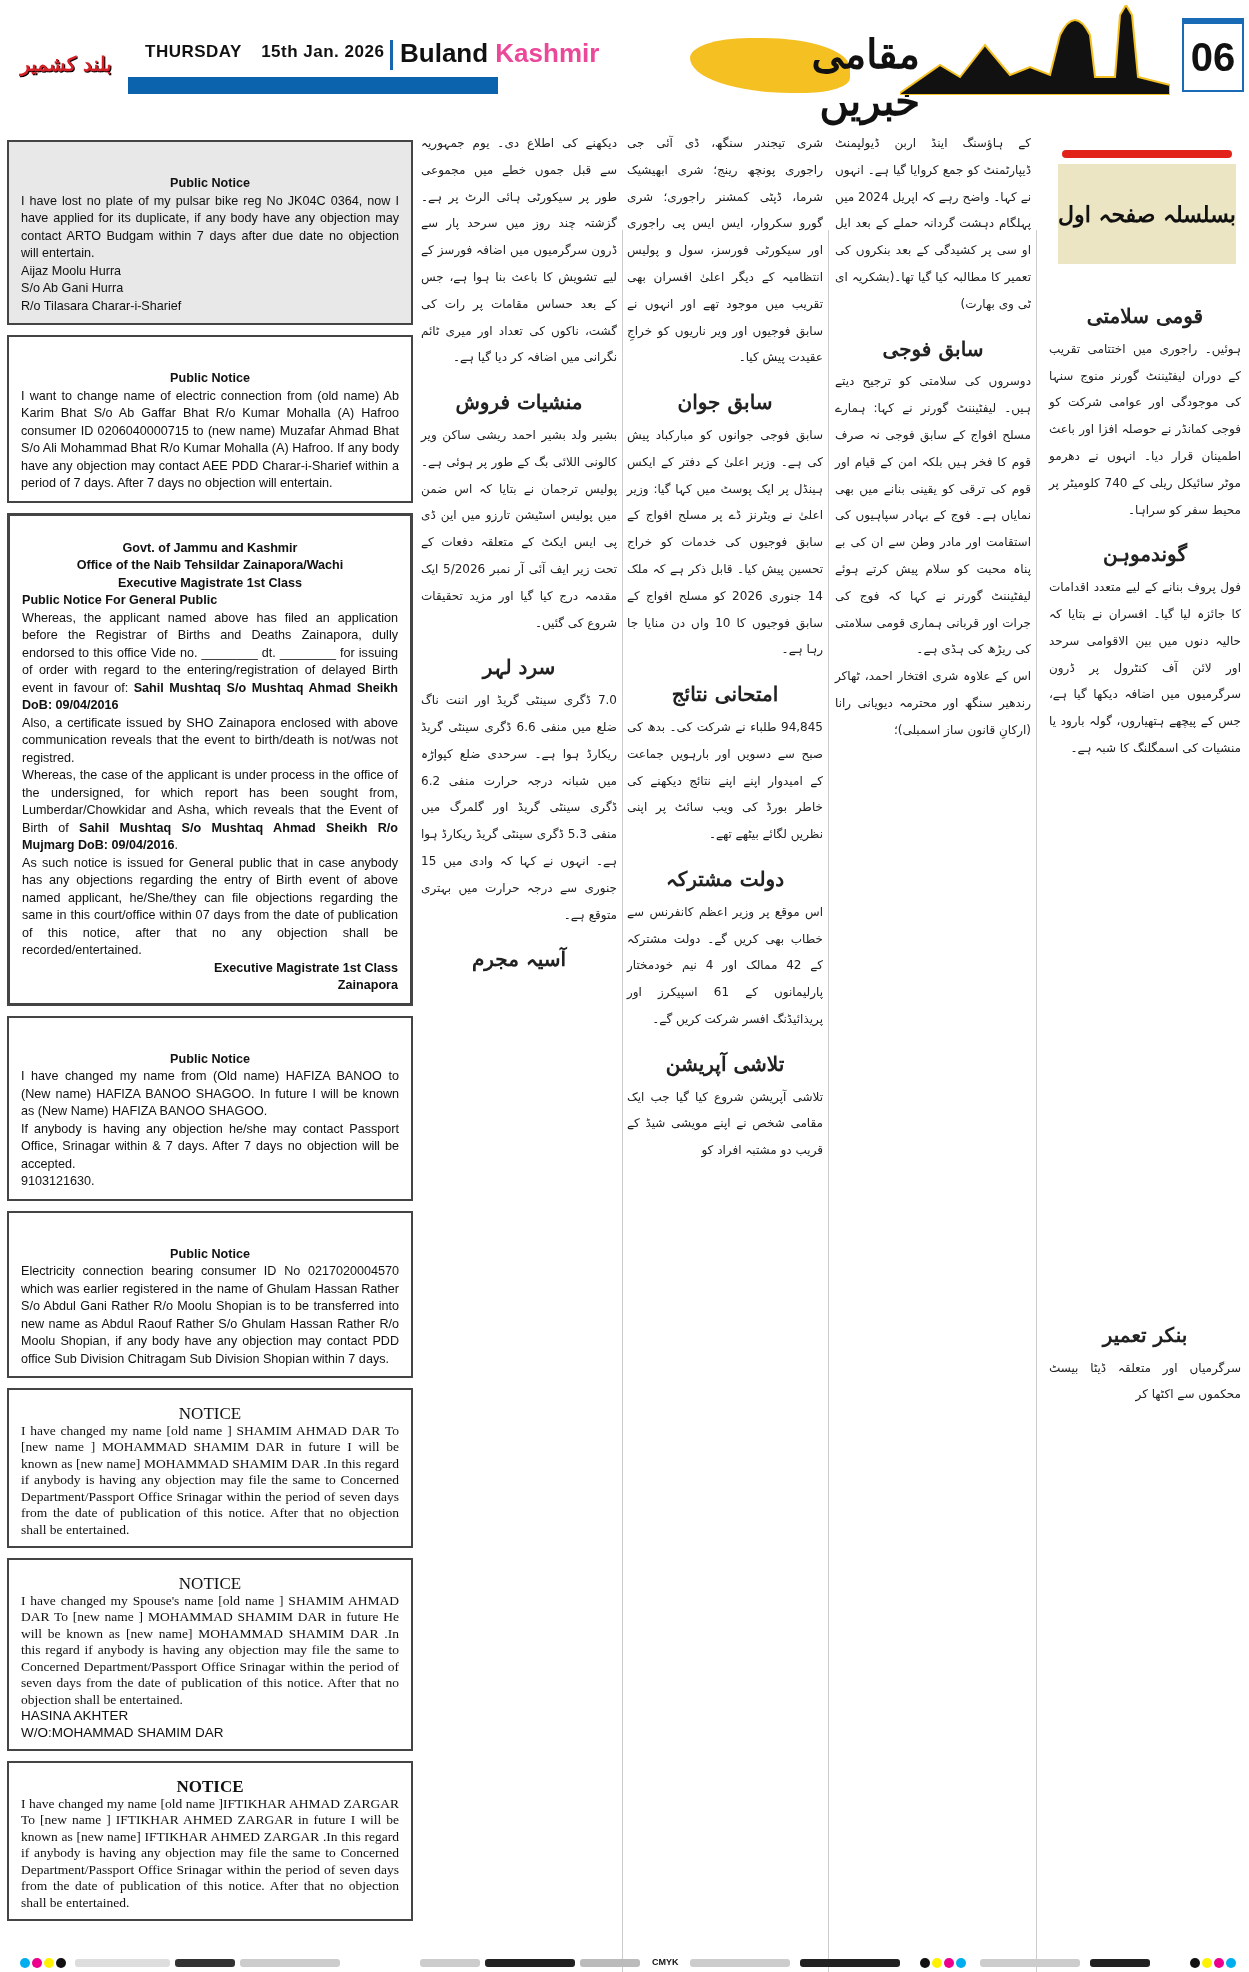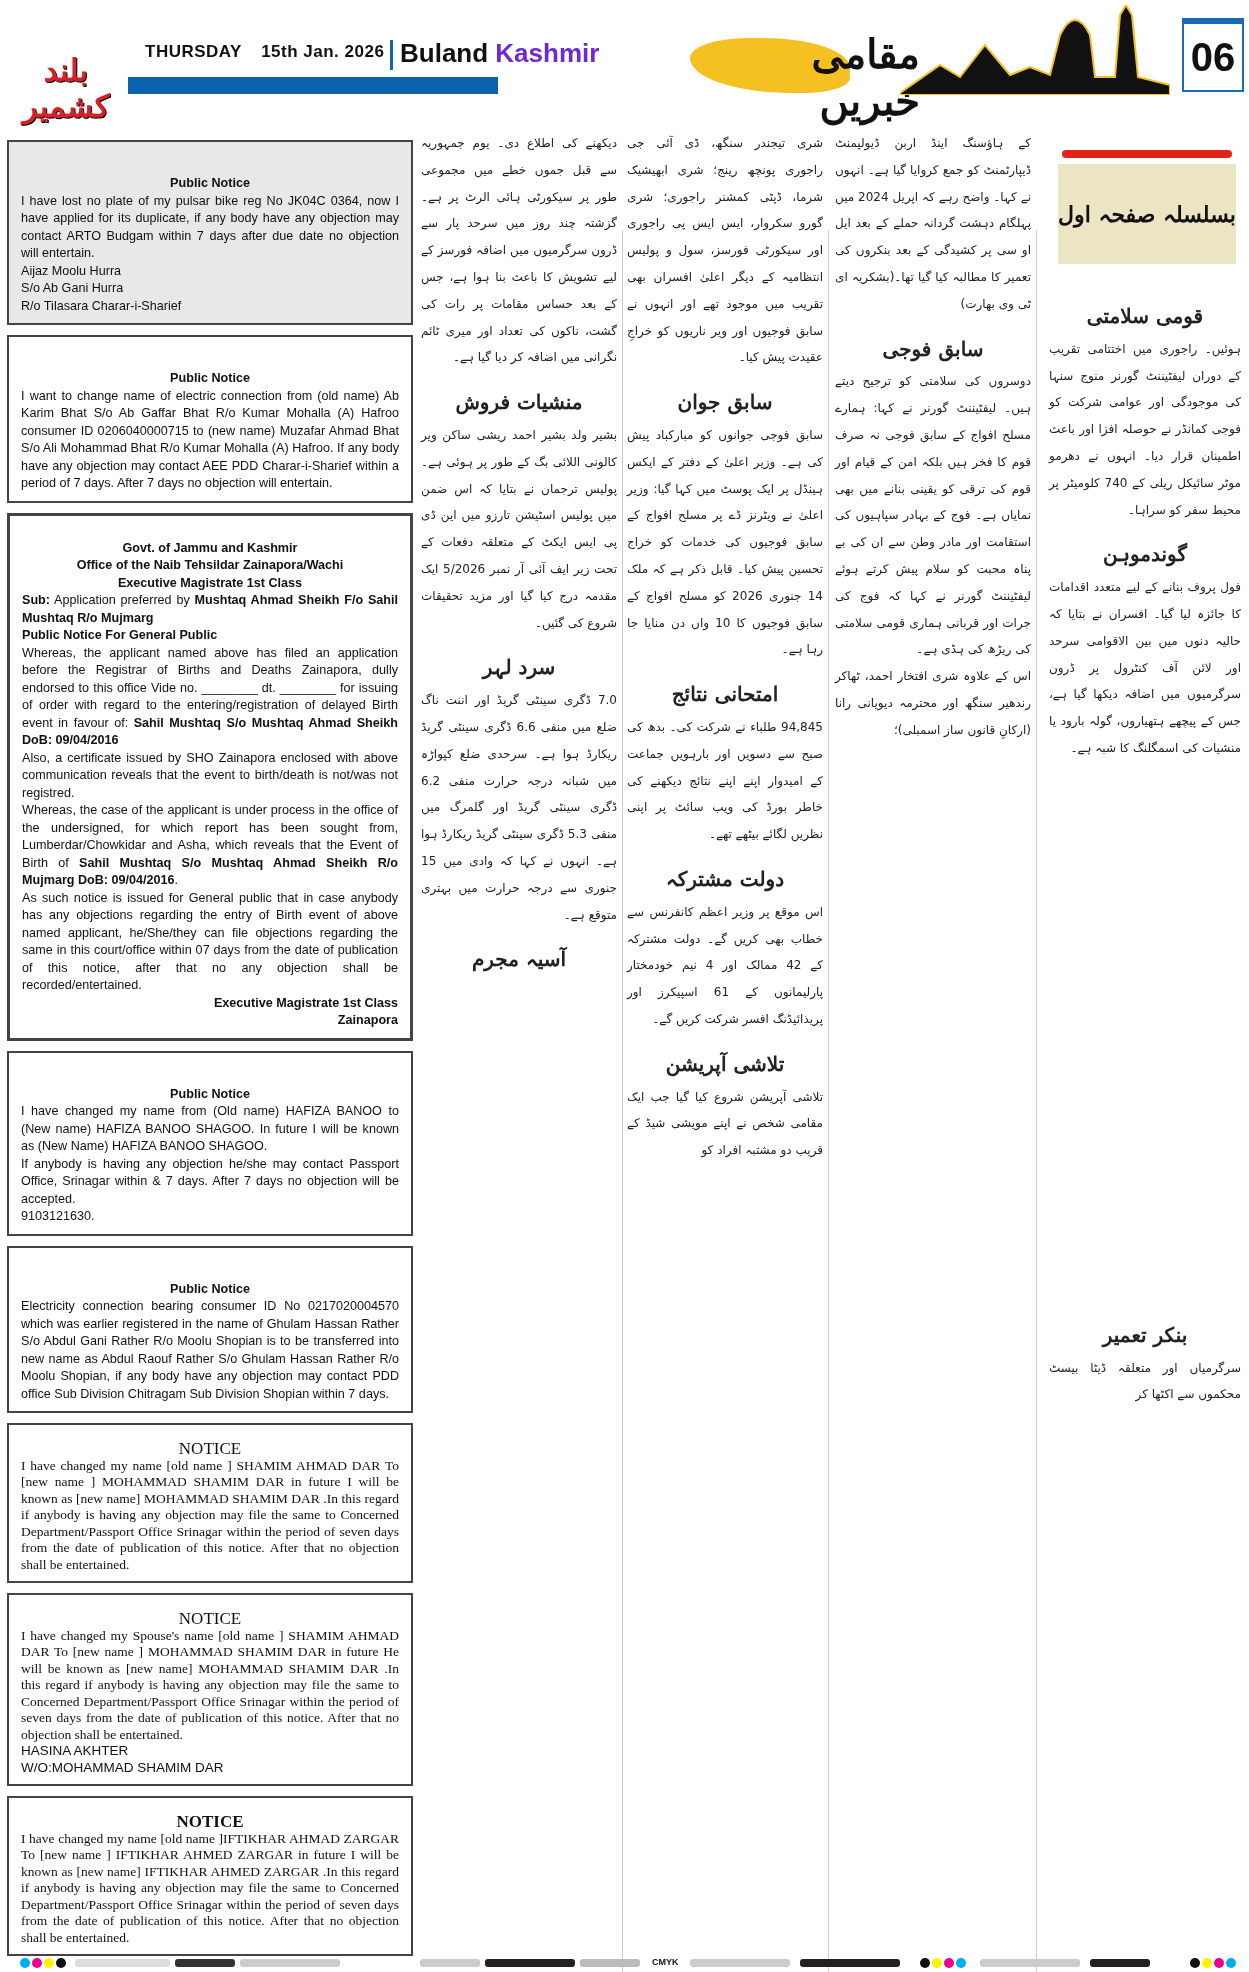--- a/index.html
+++ b/index.html
@@ -1,23 +1,23 @@
 <!DOCTYPE html>
 <html><head>
 <meta charset="utf-8">
 <style>
   * { box-sizing: border-box; margin: 0; padding: 0; }
   body { width: 1249px; height: 1972px; background: #fff; font-family: "Liberation Sans", sans-serif; color: #111; position: relative; overflow: hidden; }
   .masthead { position: absolute; left: 0; top: 0; width: 1249px; height: 105px; }
-  .logo { position: absolute; left: 6px; top: 52px; width: 120px; height: 42px; font-family: "DejaVu Serif", serif; font-size: 31px; font-weight: bold; color: #d62128; text-shadow: 1px 1px 0 #000; direction: rtl; text-align: center; }
+  .logo { position: absolute; left: 6px; top: 52px; width: 120px; height: 42px; font-family: "DejaVu Serif", serif; font-size: 20px; font-weight: bold; color: #d62128; text-shadow: 1px 1px 0 #000; direction: rtl; text-align: center; }
   .dateline { position: absolute; left: 145px; top: 42px; font-size: 17px; font-weight: bold; letter-spacing: 0.5px; text-align: right; }
   .dateline span { margin-right: 14px; }
   .brand-sep { position: absolute; left: 390px; top: 40px; width: 3px; height: 30px; background: #1565b0; }
   .brand { position: absolute; left: 400px; top: 38px; font-size: 26px; font-weight: bold; }
-  .brand .k { color: #6d28d9; }
+  .brand .k { color: #ec4899; }
   .blue-bar { position: absolute; left: 128px; top: 77px; width: 370px; height: 17px; background: #0b63ad; }
   .section-title { position: absolute; left: 690px; top: 20px; width: 230px; height: 72px; }
   .section-title .blob { position: absolute; left: 0; top: 18px; width: 160px; height: 55px; background: #f5c022; border-radius: 40% 60% 30% 70%; }
   .section-title .urdu { position: absolute; left: 10px; top: 10px; font-size: 40px; font-family: "DejaVu Serif", serif; font-weight: bold; direction: rtl; color: #111; }
   .skyline { position: absolute; left: 900px; top: 5px; width: 270px; height: 90px; }
   .page-num { position: absolute; left: 1182px; top: 18px; width: 62px; height: 74px; border: 2px solid #1a6bb5; border-top: 6px solid #1a6bb5; font-size: 40px; font-weight: bold; display: flex; align-items: center; justify-content: center; }
   .notices { position: absolute; left: 7px; top: 140px; width: 406px; }
   .notice { border: 2px solid #444; padding: 10px 12px 8px; margin-bottom: 10px; font-size: 12.6px; line-height: 17.5px; text-align: justify; }
   .notice.grey { background: #e8e8e8; }
   .notice .title { text-align: center; font-weight: bold; margin-top: 23px; }
@@ -75,21 +75,20 @@
 
   <div class="notice">
     <div class="title">Public Notice</div>
     <div>I want to change name of electric connection from (old name) Ab Karim Bhat S/o Ab Gaffar Bhat R/o Kumar Mohalla (A) Hafroo consumer ID 0206040000715 to (new name) Muzafar Ahmad Bhat S/o Ali Mohammad Bhat R/o Kumar Mohalla (A) Hafroo. If any body have any objection may contact AEE PDD Charar-i-Sharief within a period of 7 days. After 7 days no objection will entertain.</div>
   </div>
 
   <div class="notice" style="border-width:3px">
     <div class="gh" style="margin-top:14px">Govt. of Jammu and Kashmir</div>
     <div class="gh">Office of the Naib Tehsildar Zainapora/Wachi</div>
     <div class="gh">Executive Magistrate 1st Class</div>
-    <div><b>Sub:</b><span> Application preferred by </span><b>Mushtaq Ahmad Sheikh F/o Sahil Mushtaq R/o Mujmarg</b></div>
     <div style="font-weight:bold">Public Notice For General Public</div>
     <div><span>Whereas, the applicant named above has filed an application before the Registrar of Births and Deaths Zainapora, dully endorsed to this office Vide no. ________ dt. ________ for issuing of order with regard to the entering/registration of delayed Birth event in favour of: </span><b>Sahil Mushtaq S/o Mushtaq Ahmad Sheikh DoB: 09/04/2016</b></div>
     <div>Also, a certificate issued by SHO Zainapora enclosed with above communication reveals that the event to birth/death is not/was not registred.</div>
     <div><span>Whereas, the case of the applicant is under process in the office of the undersigned, for which report has been sought from, Lumberdar/Chowkidar and Asha, which reveals that the Event of Birth of </span><b>Sahil Mushtaq S/o Mushtaq Ahmad Sheikh R/o Mujmarg DoB: 09/04/2016</b>.</div>
     <div>As such notice is issued for General public that in case anybody has any objections regarding the entry of Birth event of above named applicant, he/She/they can file objections regarding the same in this court/office within 07 days from the date of publication of this notice, after that no any objection shall be recorded/entertained.</div>
     <div class="right">Executive Magistrate 1st Class</div>
     <div class="right">Zainapora</div>
   </div>
 
   <div class="notice">

